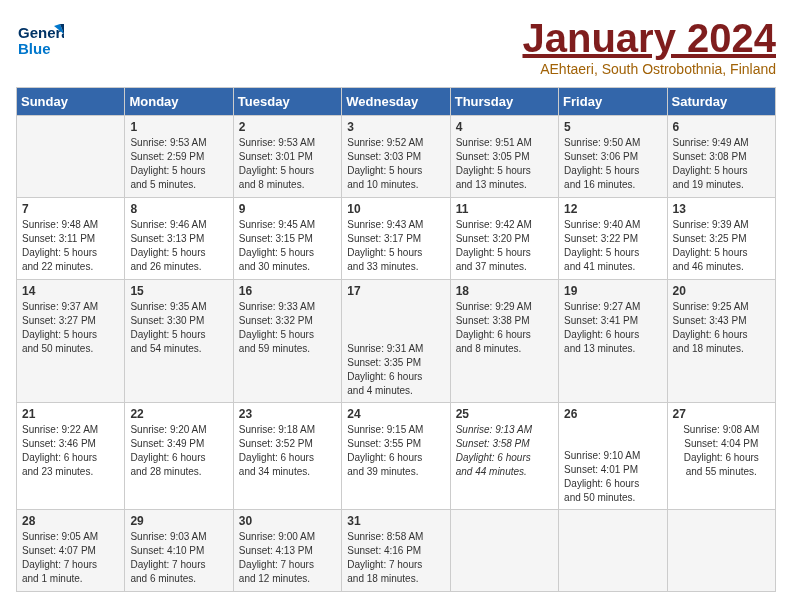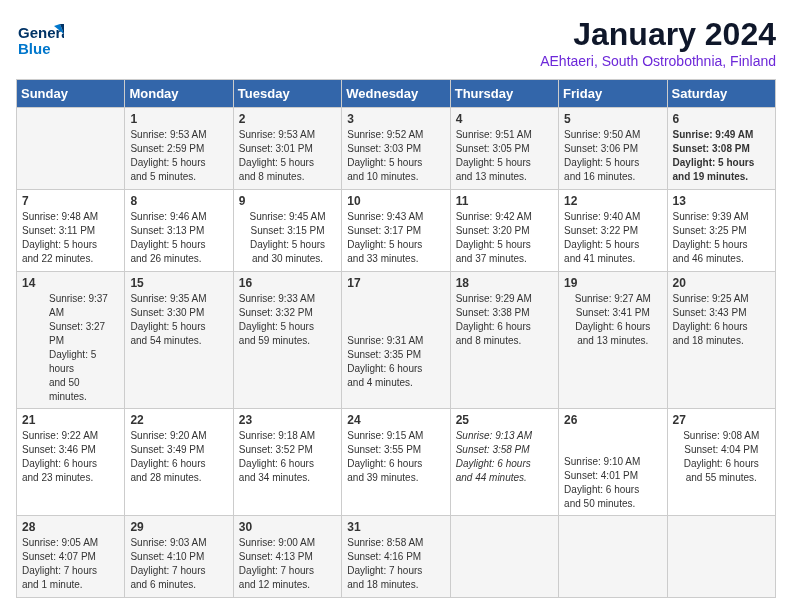--- a/index.html
+++ b/index.html
@@ -17,27 +17,28 @@
       margin-bottom: 10px;
     }
     .logo {
       display: flex;
       align-items: center;
     }
     .title-area {
       text-align: right;
     }
     .calendar-title {
-      font-size: 32px;
+      font-size: 40px;
       font-weight: bold;
-      color: #0f172a;
+      color: #7f1d1d;
+      text-decoration: underline;
     }
     .calendar-subtitle {
       font-size: 14px;
-      color: #6d28d9;
+      color: #a16207;
     }
     table {
       width: 100%;
       border-collapse: collapse;
       table-layout: fixed;
     }
     thead th {
       background-color: #3366aa;
       color: #fff;
       font-size: 13px;
@@ -140,21 +141,21 @@
         </td>
         <td>
           <span class="day-number">5</span>
           <div class="day-info" style="white-space: pre-line;">Sunrise: 9:50 AM
 Sunset: 3:06 PM
 Daylight: 5 hours
 and 16 minutes.</div>
         </td>
         <td>
           <span class="day-number">6</span>
-          <div class="day-info" style="white-space: pre-line; font-weight: bold;">Sunrise: 9:49 AM
+          <div class="day-info" style="white-space: pre-line;">Sunrise: 9:49 AM
 Sunset: 3:08 PM
 Daylight: 5 hours
 and 19 minutes.</div>
         </td>
       </tr>
       <tr>
         <td>
           <span class="day-number">7</span>
           <div class="day-info" style="white-space: pre-line;">Sunrise: 9:48 AM
 Sunset: 3:11 PM
@@ -163,21 +164,21 @@
         </td>
         <td>
           <span class="day-number">8</span>
           <div class="day-info" style="white-space: pre-line;">Sunrise: 9:46 AM
 Sunset: 3:13 PM
 Daylight: 5 hours
 and 26 minutes.</div>
         </td>
         <td>
           <span class="day-number">9</span>
-          <div class="day-info" style="white-space: pre-line; text-align: center;">Sunrise: 9:45 AM
+          <div class="day-info" style="white-space: pre-line;">Sunrise: 9:45 AM
 Sunset: 3:15 PM
 Daylight: 5 hours
 and 30 minutes.</div>
         </td>
         <td>
           <span class="day-number">10</span>
           <div class="day-info" style="white-space: pre-line;">Sunrise: 9:43 AM
 Sunset: 3:17 PM
 Daylight: 5 hours
 and 33 minutes.</div>
@@ -200,21 +201,21 @@
           <span class="day-number">13</span>
           <div class="day-info" style="white-space: pre-line;">Sunrise: 9:39 AM
 Sunset: 3:25 PM
 Daylight: 5 hours
 and 46 minutes.</div>
         </td>
       </tr>
       <tr>
         <td>
           <span class="day-number">14</span>
-          <div class="day-info" style="white-space: pre-line; margin-left: 27px;">Sunrise: 9:37 AM
+          <div class="day-info" style="white-space: pre-line;">Sunrise: 9:37 AM
 Sunset: 3:27 PM
 Daylight: 5 hours
 and 50 minutes.</div>
         </td>
         <td>
           <span class="day-number">15</span>
           <div class="day-info" style="white-space: pre-line;">Sunrise: 9:35 AM
 Sunset: 3:30 PM
 Daylight: 5 hours
 and 54 minutes.</div>
@@ -235,21 +236,21 @@
         </td>
         <td>
           <span class="day-number">18</span>
           <div class="day-info" style="white-space: pre-line;">Sunrise: 9:29 AM
 Sunset: 3:38 PM
 Daylight: 6 hours
 and 8 minutes.</div>
         </td>
         <td>
           <span class="day-number">19</span>
-          <div class="day-info" style="white-space: pre-line; text-align: center;">Sunrise: 9:27 AM
+          <div class="day-info" style="white-space: pre-line;">Sunrise: 9:27 AM
 Sunset: 3:41 PM
 Daylight: 6 hours
 and 13 minutes.</div>
         </td>
         <td>
           <span class="day-number">20</span>
           <div class="day-info" style="white-space: pre-line;">Sunrise: 9:25 AM
 Sunset: 3:43 PM
 Daylight: 6 hours
 and 18 minutes.</div>

